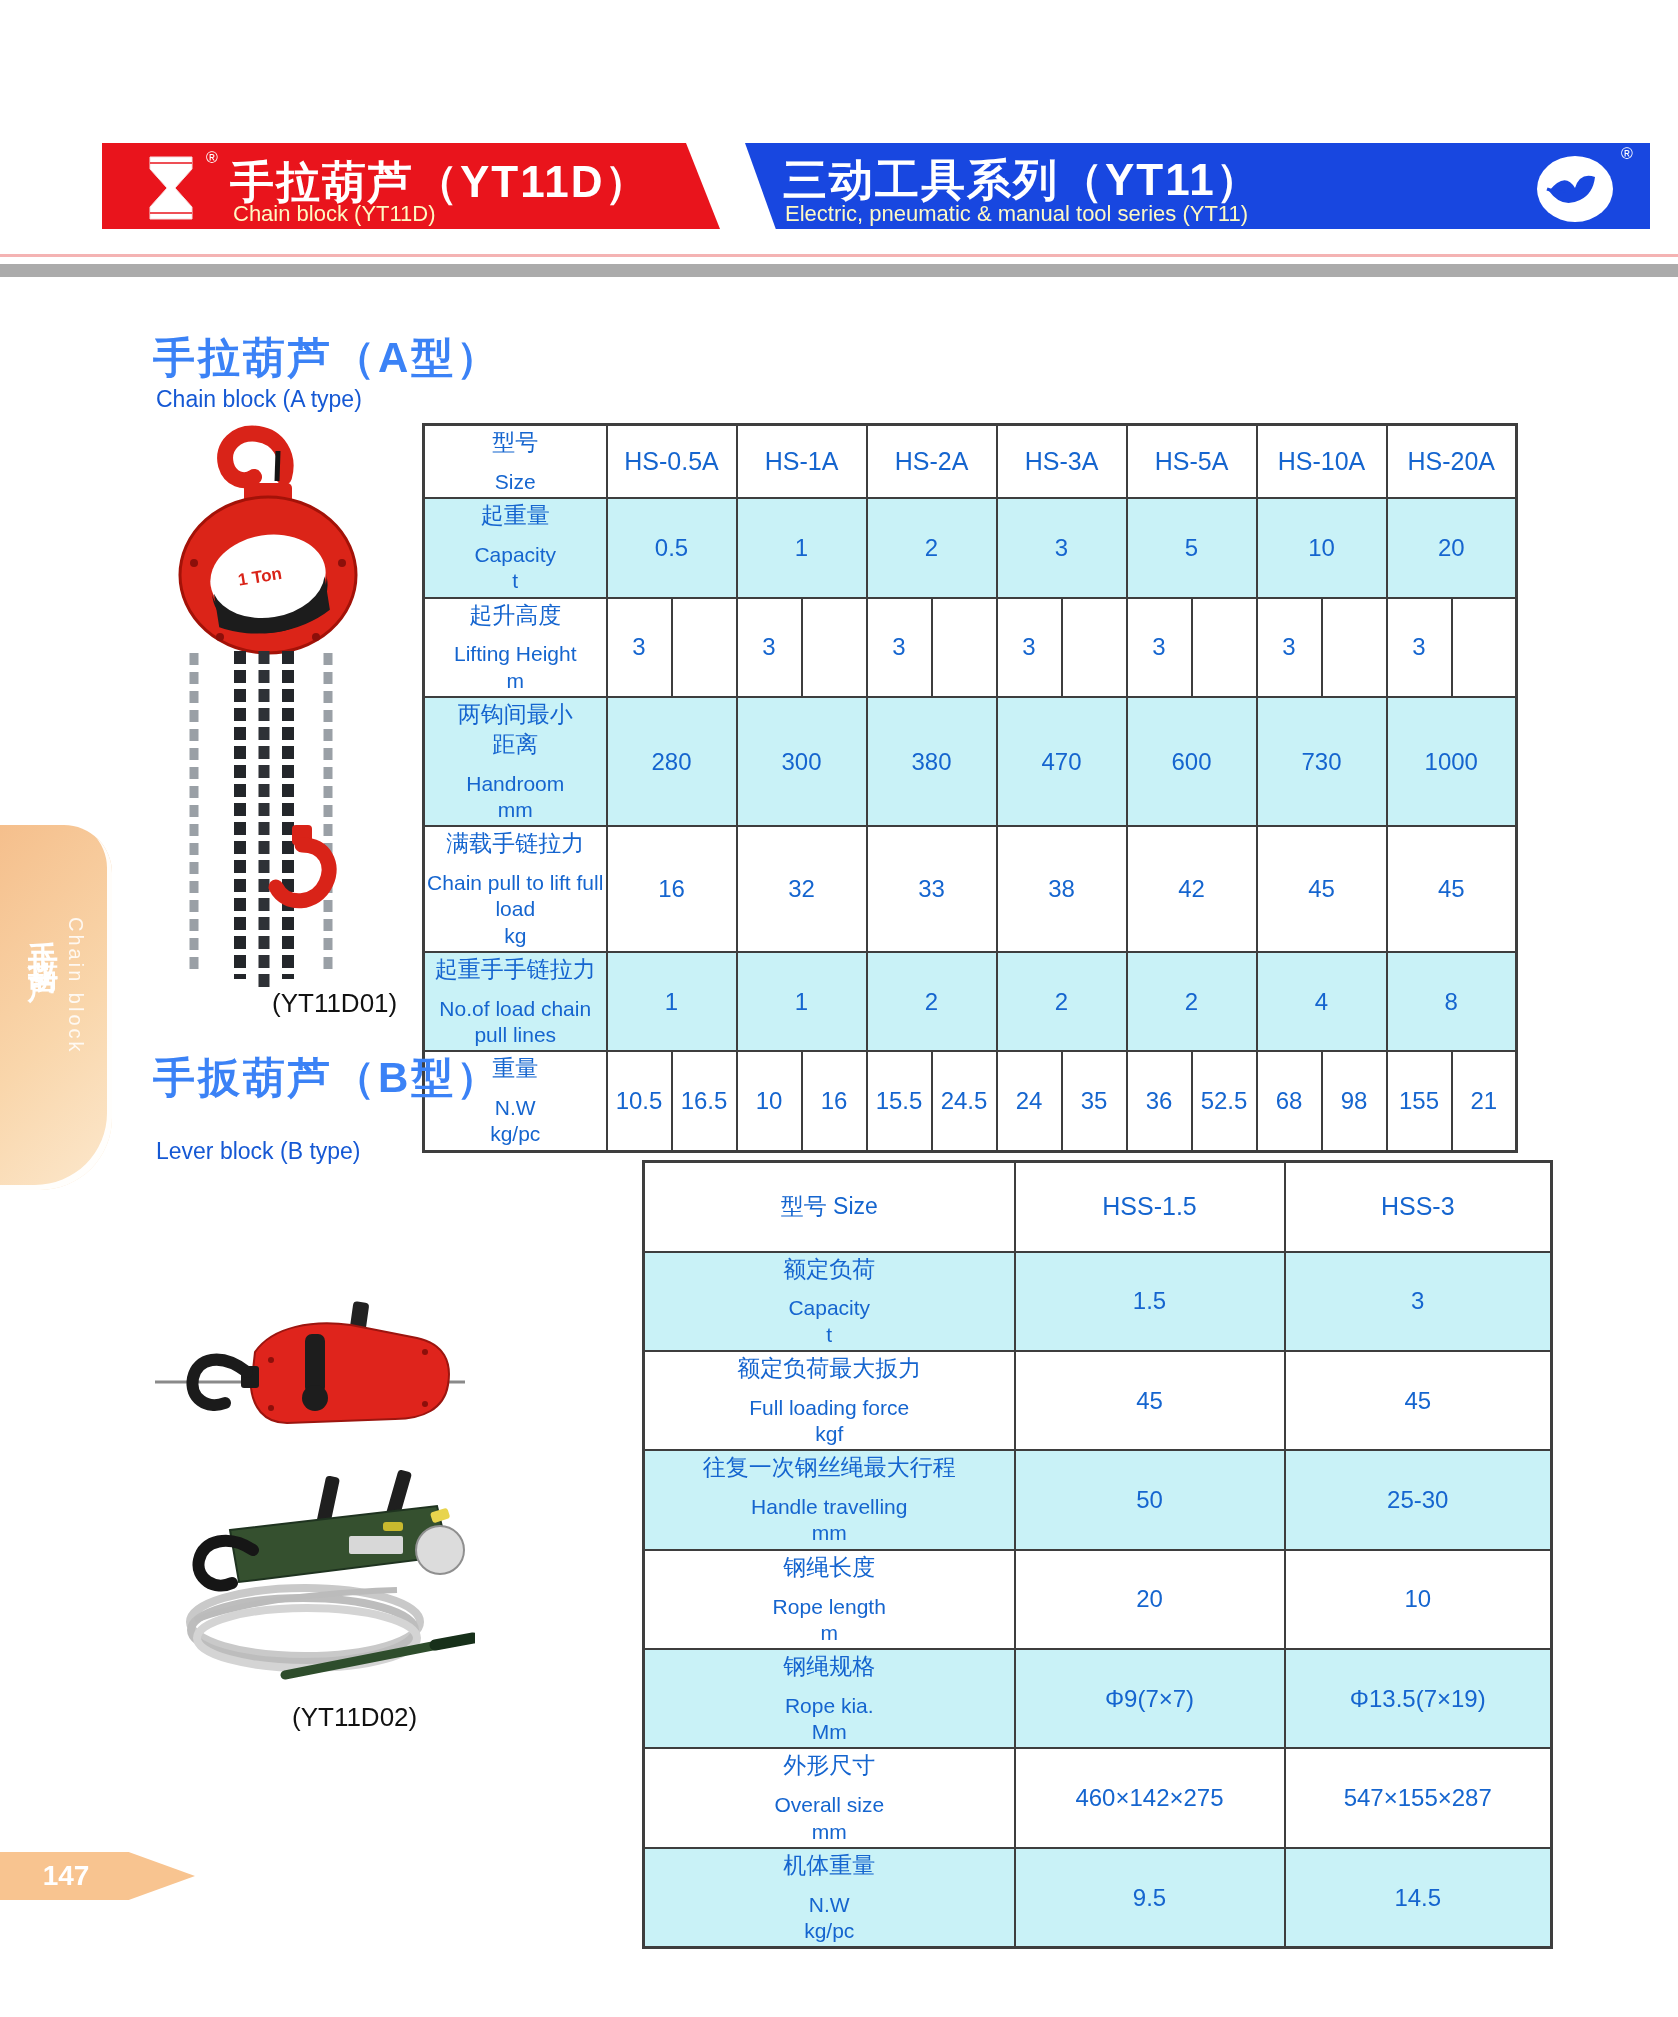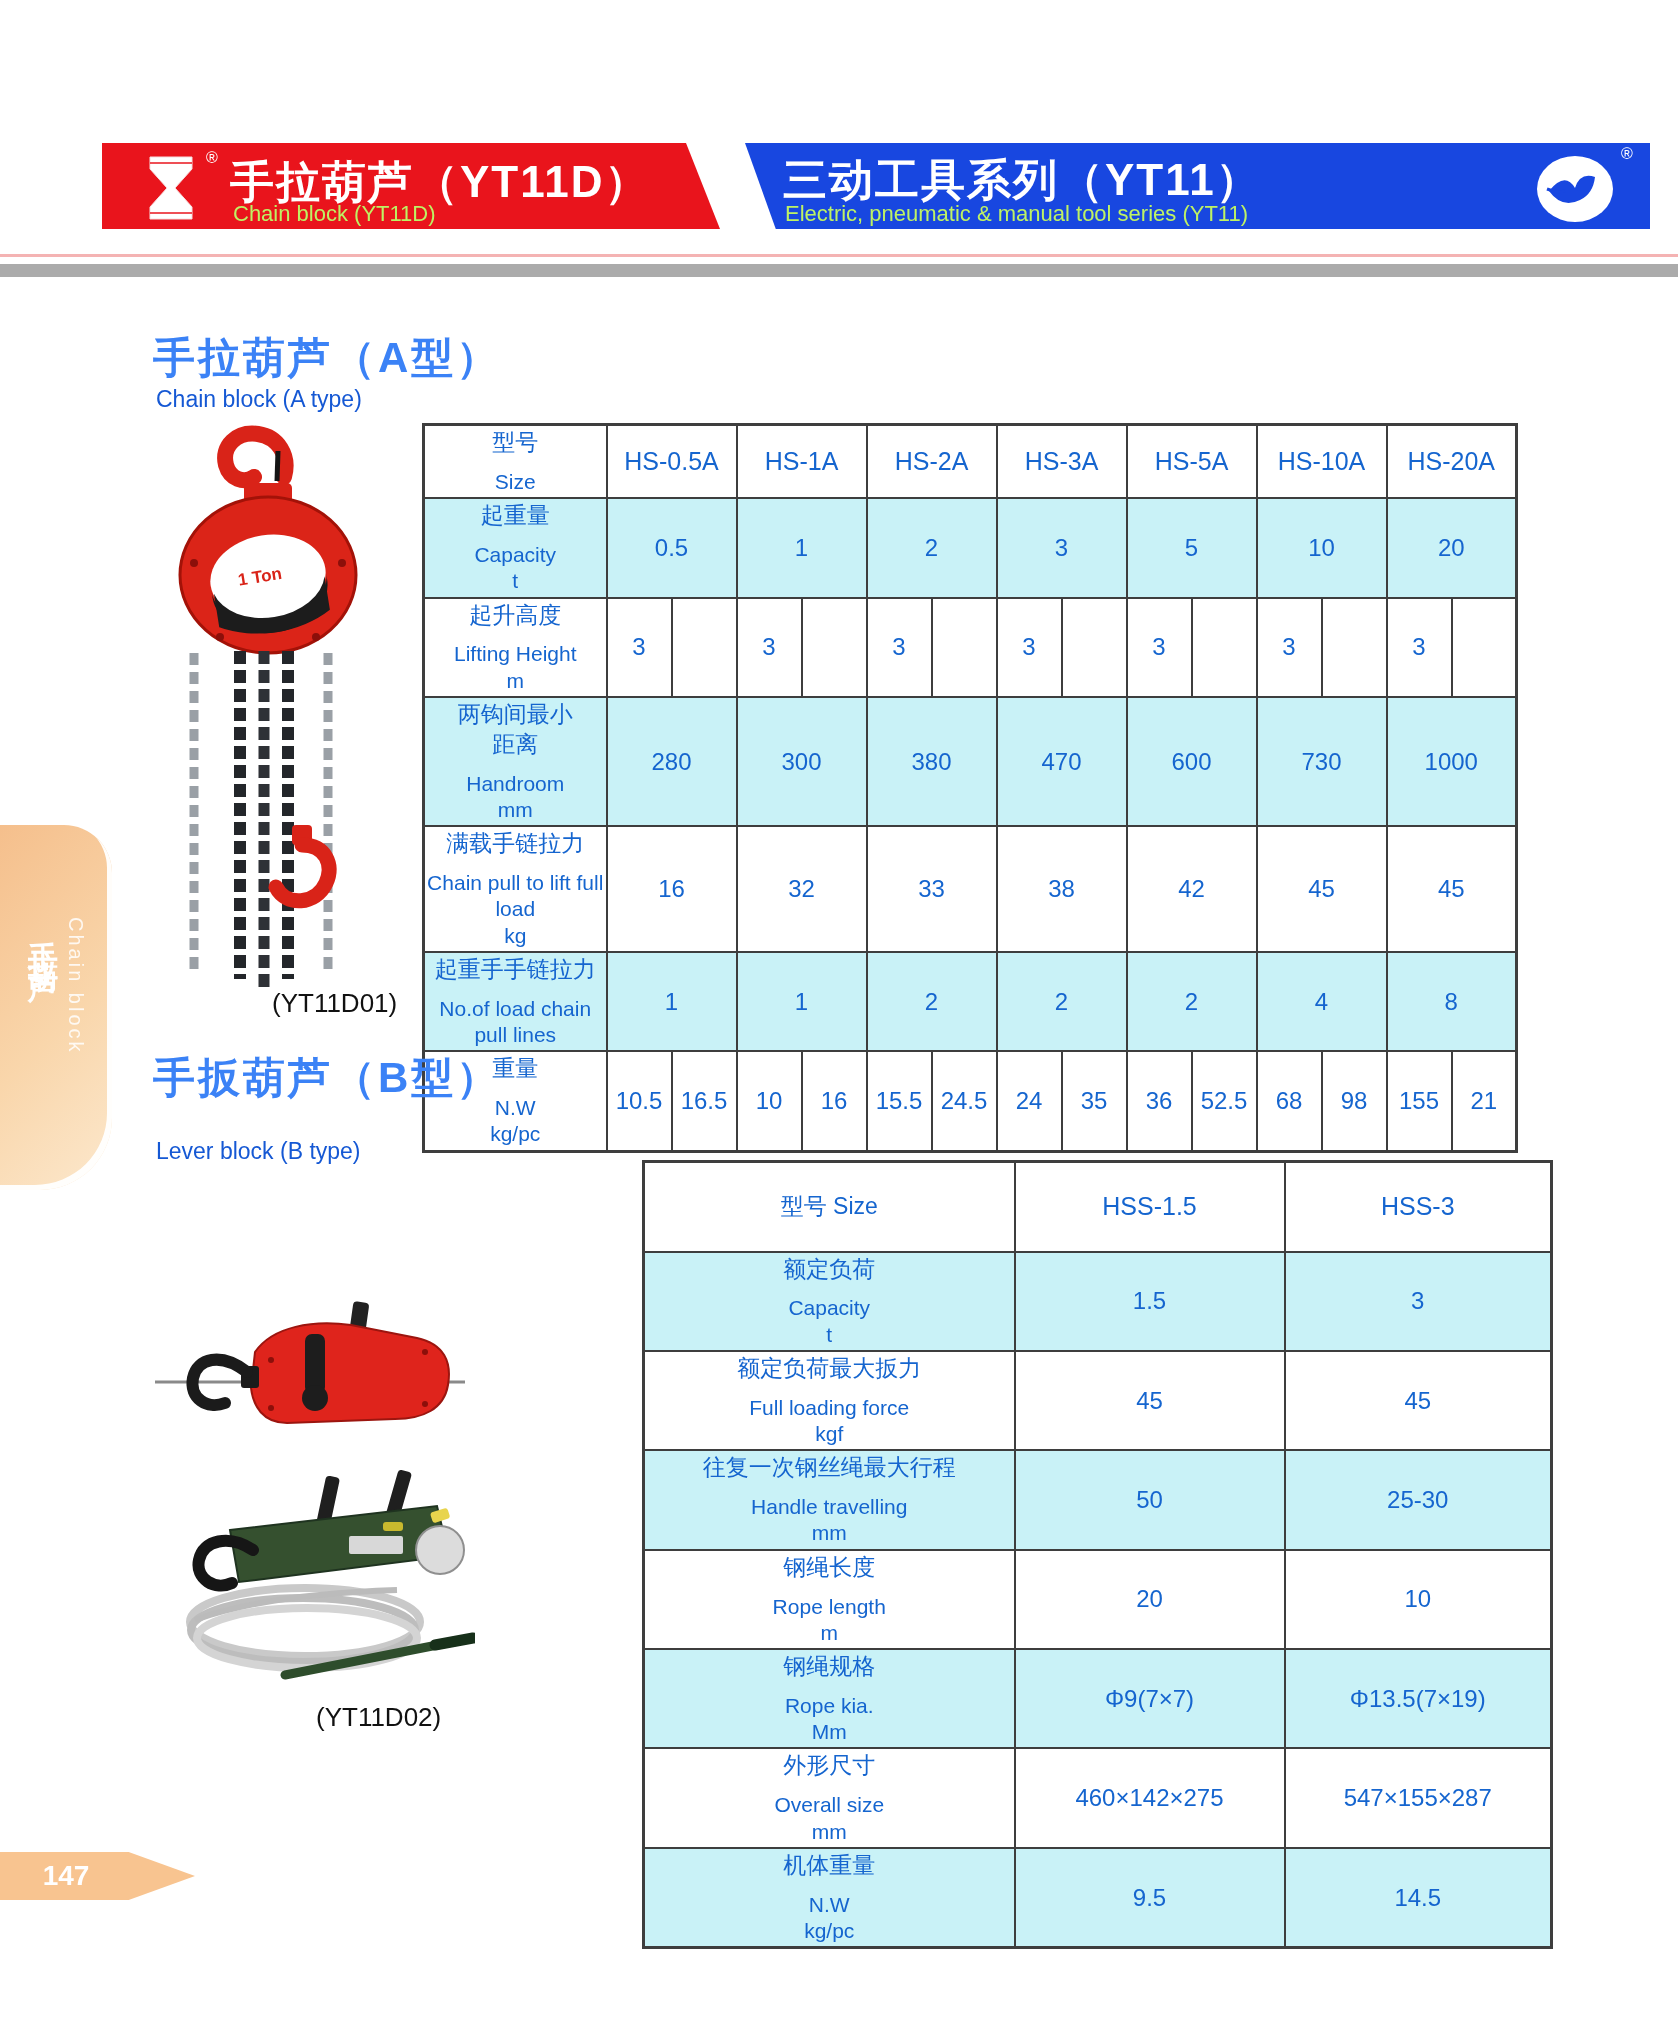--- a/index.html
+++ b/index.html
@@ -6,21 +6,21 @@
   body{font-family:"Liberation Sans","DejaVu Sans",sans-serif;}
   .page{position:relative;width:1678px;height:2017px;background:#fff;overflow:hidden;}
 
   
   .band{position:absolute;top:143px;height:86px;}
   .band-red{left:102px;width:618px;background:#e9141c;
     clip-path:polygon(0 0,94.5% 0,100% 100%,0 100%);}
   .band-blue{left:745px;width:905px;background:#1847e0;
     clip-path:polygon(0 0,100% 0,100% 100%,3.4% 100%);}
   .band-title-zh{position:absolute;color:#fff;font-weight:bold;font-size:44px;letter-spacing:2px;white-space:nowrap;}
-  .band-title-en{position:absolute;color:#bef264;font-size:22px;white-space:nowrap;}
+  .band-title-en{position:absolute;color:#fef9c3;font-size:22px;white-space:nowrap;}
   .regmark{position:absolute;color:#fff;font-size:16px;}
   .rule-pink{position:absolute;left:0;top:254px;width:1678px;height:3px;background:#f4b3b3;}
   .rule-gray{position:absolute;left:0;top:264px;width:1678px;height:13px;background:#ababab;}
 
   
   .sec-title-zh{position:absolute;color:#3b82f6;font-weight:bold;font-size:42px;letter-spacing:3px;white-space:nowrap;}
   .sec-title-en{position:absolute;color:#1558d4;font-size:23px;white-space:nowrap;}
 
   
   .spec{border-collapse:collapse;table-layout:fixed;border:3px solid #3e3e3e;}
@@ -289,21 +289,21 @@
     <rect x="214" y="66" width="54" height="18" rx="2" fill="#d8d8d8"></rect>
     <rect x="248" y="52" width="20" height="9" rx="3" fill="#c9b92e"></rect>
     <path d="M118,80 C94,64 68,70 64,90 C60,109 80,121 97,113" fill="none" stroke="#161616" stroke-width="12" stroke-linecap="round"></path>
     <ellipse cx="170" cy="152" rx="115" ry="34" fill="none" stroke="#c9c9c9" stroke-width="8"></ellipse>
     <ellipse cx="168" cy="160" rx="112" ry="32" fill="none" stroke="#bdbdbd" stroke-width="8"></ellipse>
     <ellipse cx="172" cy="168" rx="110" ry="30" fill="none" stroke="#d4d4d4" stroke-width="8"></ellipse>
     <path d="M60,150 C120,128 200,122 262,120" fill="none" stroke="#bbbbbb" stroke-width="6"></path>
     <line x1="150" y1="205" x2="338" y2="168" stroke="#2e4d2c" stroke-width="9" stroke-linecap="round"></line>
     <line x1="300" y1="175" x2="338" y2="168" stroke="#17301a" stroke-width="11" stroke-linecap="round"></line>
   </svg>
-  <div class="caption" style="left:316px;top:1702px;text-align:center;">(YT11D02)</div>
+  <div class="caption" style="left:292px;top:1702px;text-align:center;">(YT11D02)</div>
 
   <div id="table-b-wrap">
       <table class="spec">
         <colgroup>
           <col style="width: 371px;">
           <col style="width: 270px;">
           <col style="width: 267px;">
         </colgroup>
         <tbody>
           <tr>

